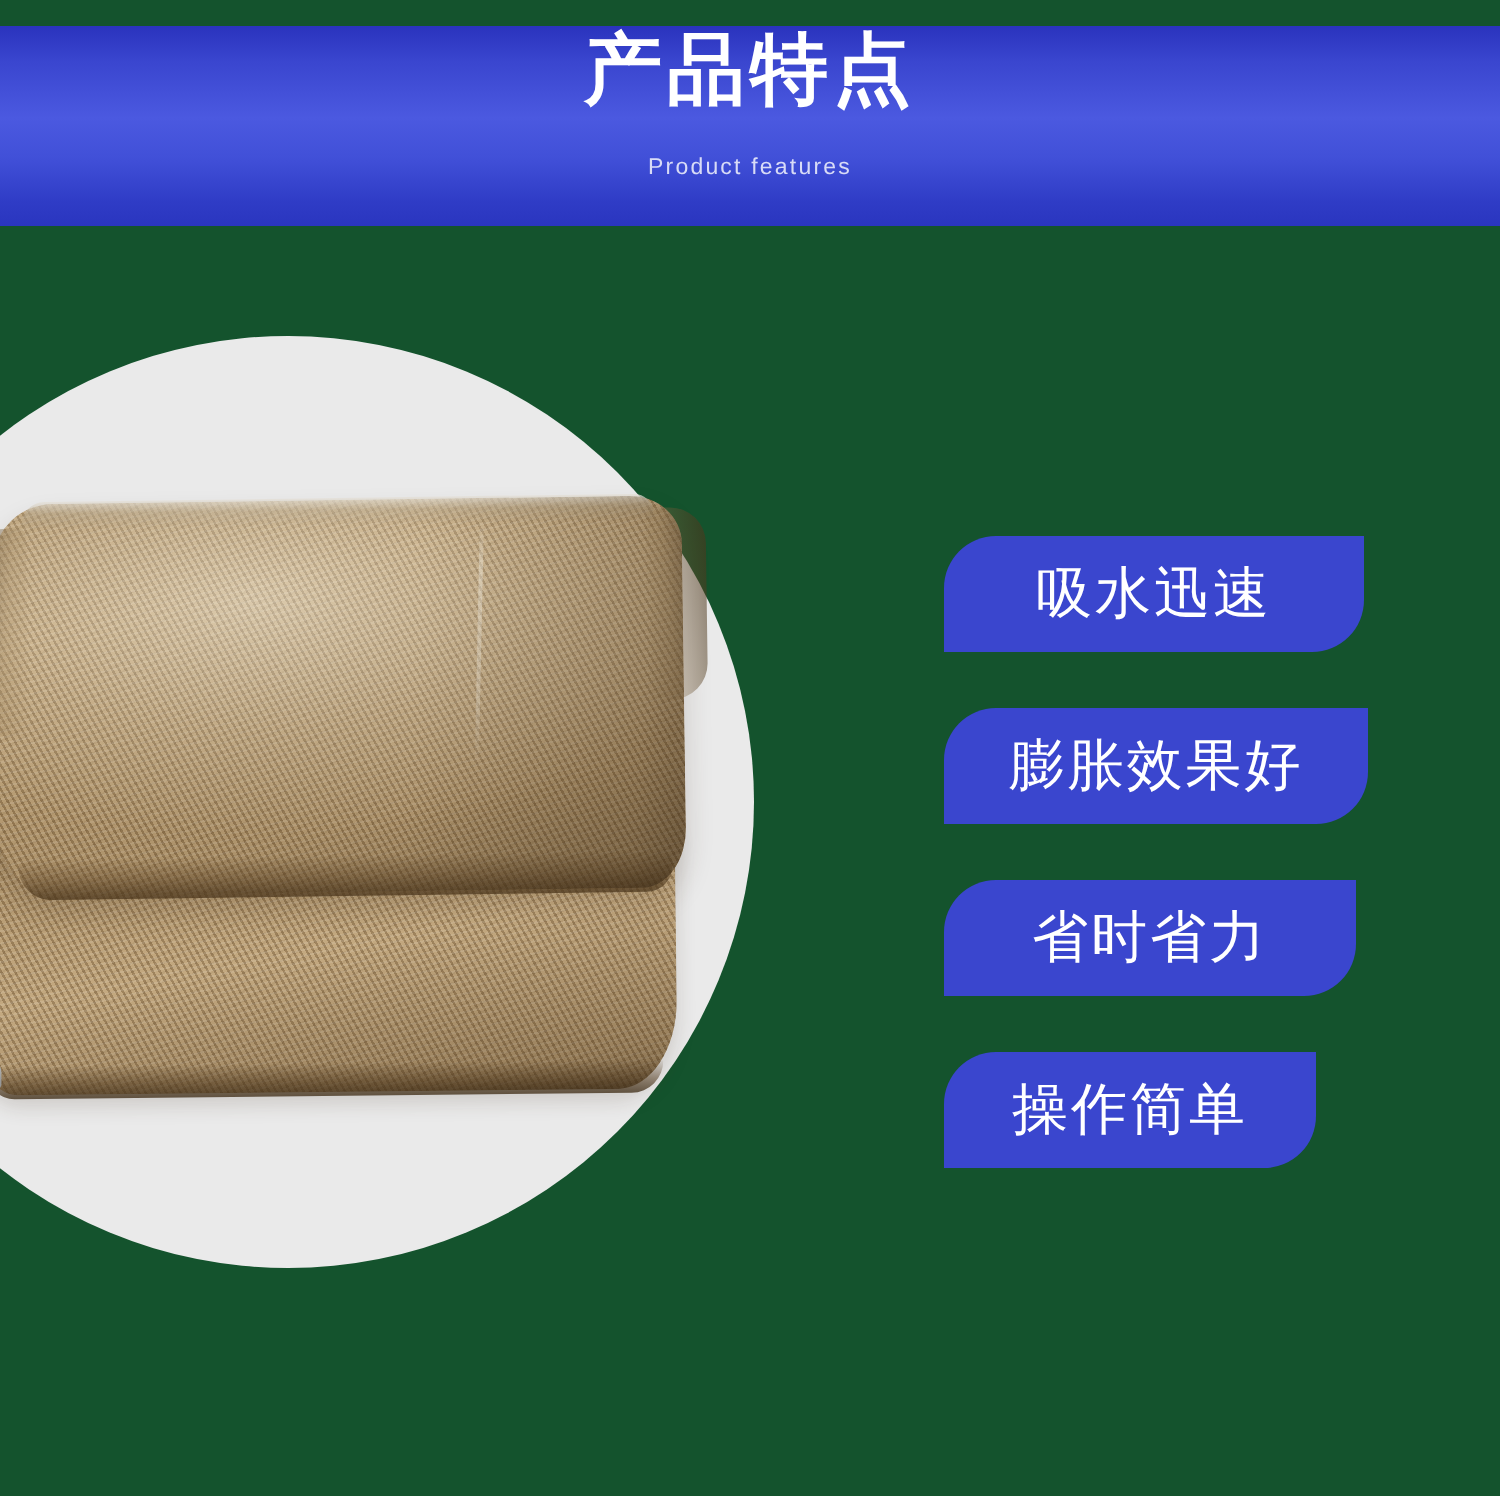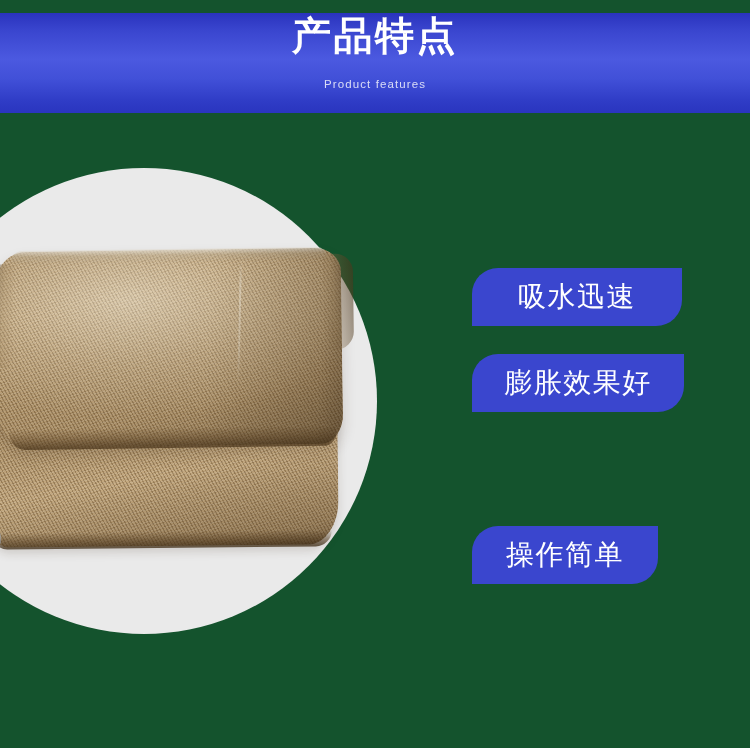--- a/index.html
+++ b/index.html
@@ -351,20 +351,23 @@
   <div class="features">
 
     <div class="feature-badge b1">
       <span class="badge-label">吸水迅速</span>
     </div>
 
     <div class="feature-badge b2">
       <span class="badge-label">膨胀效果好</span>
     </div>
 
+    <div class="feature-badge b3">
+      <span class="badge-label">省时省力</span>
+    </div>
 
     <div class="feature-badge b4">
       <span class="badge-label">操作简单</span>
     </div>
 
   </div>
 
 </div>
 
 </body></html>

